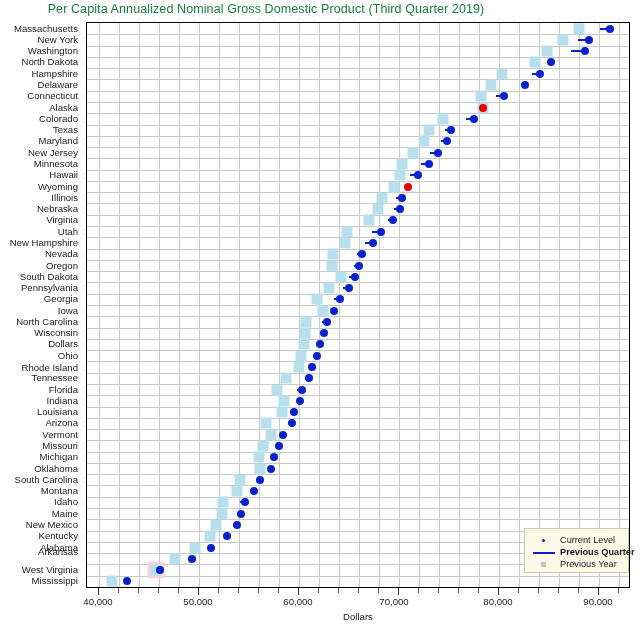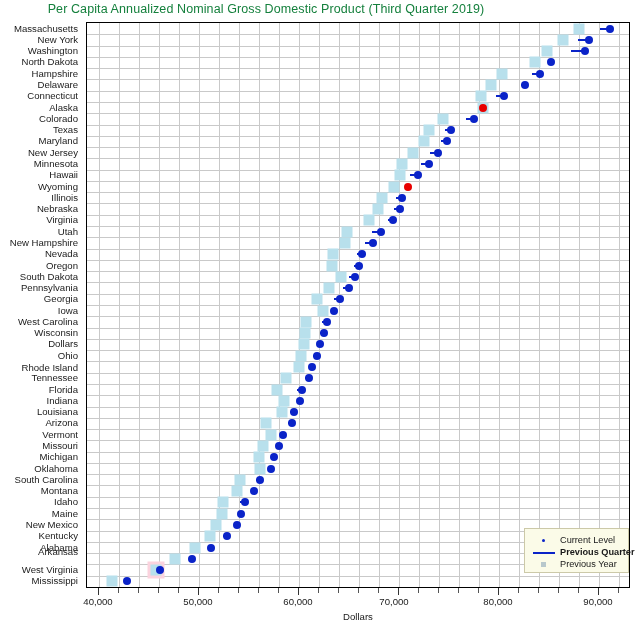--- a/index.html
+++ b/index.html
@@ -121,21 +121,21 @@
       <div class="ylab" style="top: 187.12px;">Nebraska</div>
       <div class="ylab" style="top: 198.4px;">Virginia</div>
       <div class="ylab" style="top: 209.68px;">Utah</div>
       <div class="ylab" style="top: 220.96px;">New Hampshire</div>
       <div class="ylab" style="top: 232.24px;">Nevada</div>
       <div class="ylab" style="top: 243.52px;">Oregon</div>
       <div class="ylab" style="top: 254.8px;">South Dakota</div>
       <div class="ylab" style="top: 266.08px;">Pennsylvania</div>
       <div class="ylab" style="top: 277.36px;">Georgia</div>
       <div class="ylab" style="top: 288.64px;">Iowa</div>
-      <div class="ylab" style="top: 299.92px;">West Carolina</div>
+      <div class="ylab" style="top: 299.92px;">North Carolina</div>
       <div class="ylab" style="top: 311.2px;">Wisconsin</div>
       <div class="ylab" style="top: 322.48px;">Dollars</div>
       <div class="ylab" style="top: 333.76px;">Ohio</div>
       <div class="ylab" style="top: 346px; margin-left: 33px;">Rhode Island</div>
       <div class="ylab" style="top: 356.32px;">Tennessee</div>
       <div class="ylab" style="top: 367.6px;">Florida</div>
       <div class="ylab" style="top: 378.88px;">Indiana</div>
       <div class="ylab" style="top: 390.16px;">Louisiana</div>
       <div class="ylab" style="top: 401.44px;">Arizona</div>
       <div class="ylab" style="top: 412.72px;">Vermont</div>

